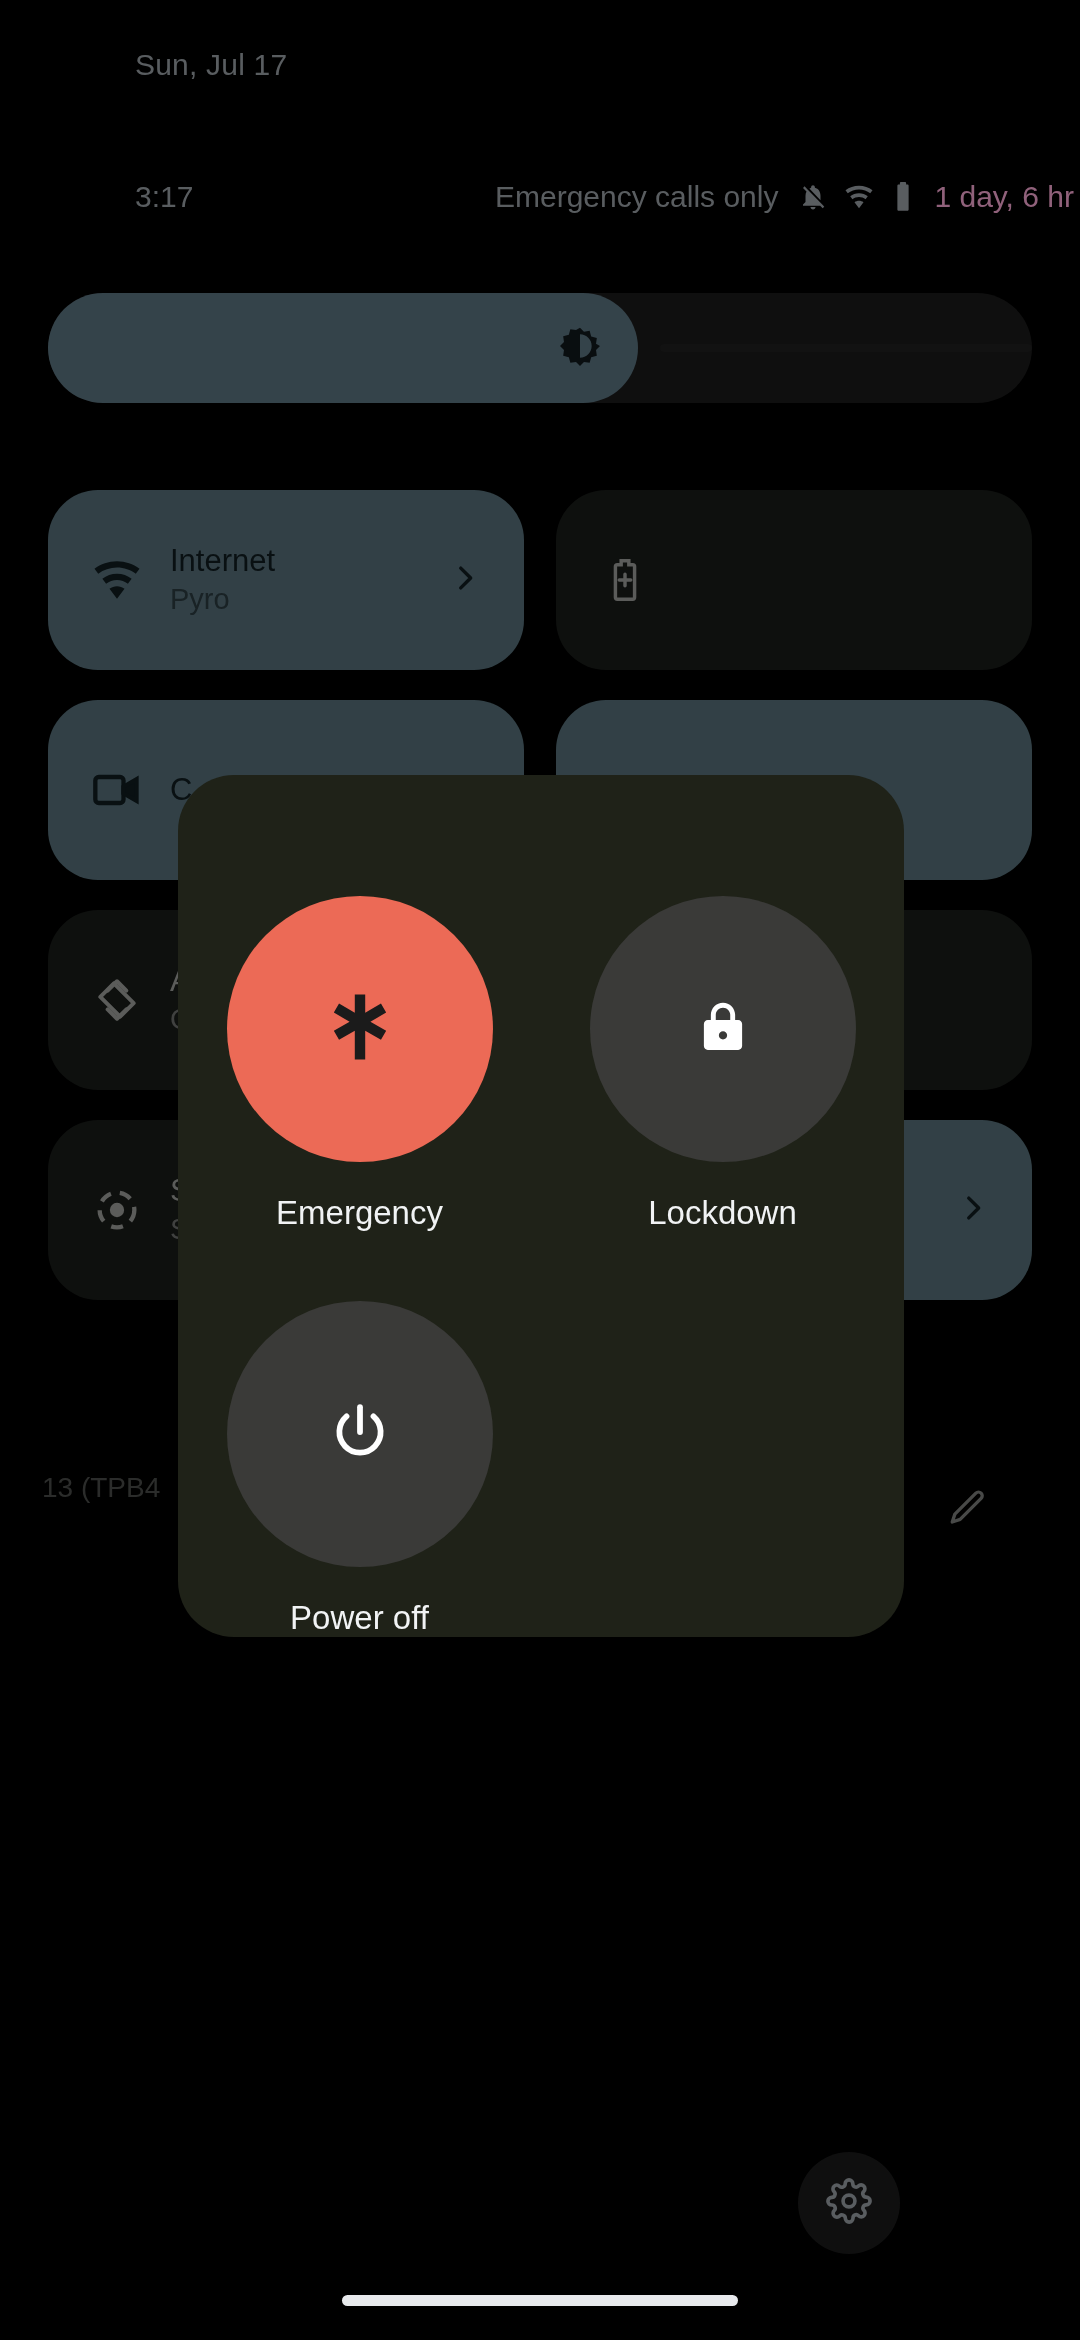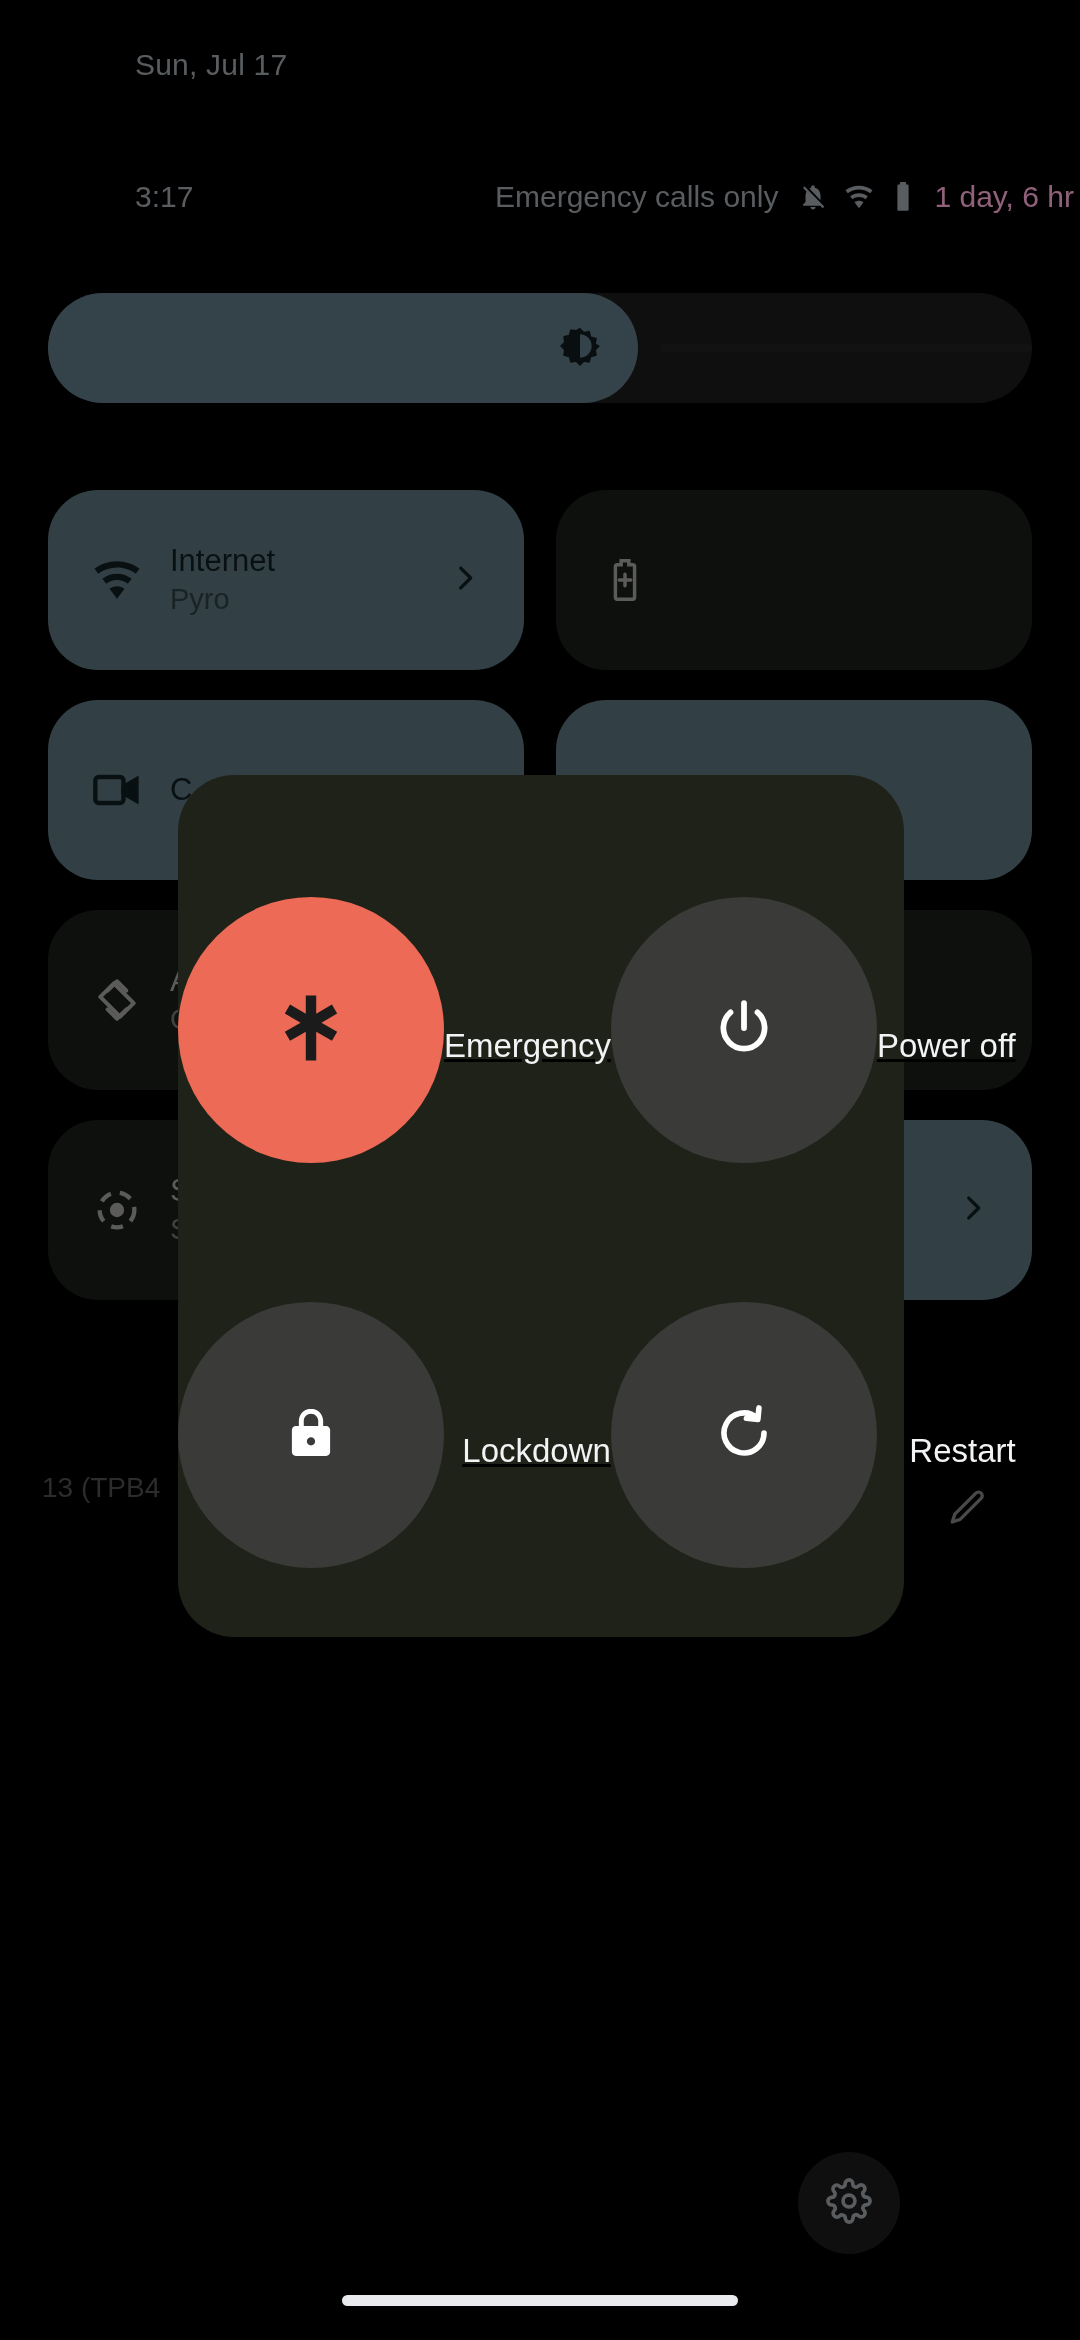--- a/index.html
+++ b/index.html
@@ -109,22 +109,22 @@
     position:absolute; left:178px; top:775px;
     width:726px; height:862px;
     background:#1f2218; border-radius:56px;
     padding:52px 0 0 0;
   }
   .pd-grid {
     display:grid; grid-template-columns:1fr 1fr;
     row-gap:0; column-gap:0; height:100%;
   }
   .pd-item {
-    display:flex; flex-direction:row;
-    align-items:center; justify-content:space-between;text-decoration:underline;
+    display:flex; flex-direction:column;
+    align-items:center; justify-content:flex-end;
   }
   .pd-circle {
     width:266px; height:266px; border-radius:50%;
     display:flex; align-items:center; justify-content:center;
   }
   .pd-circle.emergency { background:#ec6a56; color:#1b1b1b; }
   .pd-circle.neutral   { background:#3a3a38; color:#ffffff; }
   .pd-label {
     margin-top:32px; font-size:33px; color:#f1f3f4;
     white-space:nowrap;
@@ -301,50 +301,39 @@
               <path d="M10.4 2h3.2v5.6l4.85-2.8 1.6 2.77-4.85 2.8 4.85 2.8-1.6 2.77-4.85-2.8V22h-3.2v-8.86l-4.85 2.8-1.6-2.77 4.85-2.8-4.85-2.8 1.6-2.77 4.85 2.8V2z"></path>
             </svg>
           </span>
         </div>
         <div class="pd-label">Emergency</div>
       </div>
 
       <div class="pd-item">
         <div class="pd-circle neutral">
           <span>
+            <svg width="62" height="62" viewBox="0 0 24 24" fill="currentColor">
+              <path d="M12 2.6c-2.6 0-4.7 2.1-4.7 4.7V9.3H6.1c-.8 0-1.5.7-1.5 1.5v8.6c0 .8.7 1.5 1.5 1.5h11.8c.8 0 1.5-.7 1.5-1.5v-8.6c0-.8-.7-1.5-1.5-1.5h-1.2V7.3c0-2.6-2.1-4.7-4.7-4.7zm0 1.9c1.6 0 2.8 1.3 2.8 2.8V9.3H9.2V7.3c0-1.6 1.3-2.8 2.8-2.8zm0 9.1c.9 0 1.6.7 1.6 1.6 0 .9-.7 1.6-1.6 1.6s-1.6-.7-1.6-1.6c0-.9.7-1.6 1.6-1.6z"></path>
+            </svg>
+          </span>
+        </div>
+        <div class="pd-label">Lockdown</div>
+      </div>
+
+      <div class="pd-item">
+        <div class="pd-circle neutral">
+          <span>
             <svg width="66" height="66" viewBox="0 0 24 24" fill="none" stroke="currentColor" stroke-width="2.1" stroke-linecap="round">
               <path d="M12 3v9"></path>
               <path d="M7.1 6.3a7.5 7.5 0 1 0 9.8 0"></path>
             </svg>
           </span>
         </div>
         <div class="pd-label">Power off</div>
       </div>
 
-      <div class="pd-item">
-        <div class="pd-circle neutral">
-          <span>
-            <svg width="62" height="62" viewBox="0 0 24 24" fill="currentColor">
-              <path d="M12 2.6c-2.6 0-4.7 2.1-4.7 4.7V9.3H6.1c-.8 0-1.5.7-1.5 1.5v8.6c0 .8.7 1.5 1.5 1.5h11.8c.8 0 1.5-.7 1.5-1.5v-8.6c0-.8-.7-1.5-1.5-1.5h-1.2V7.3c0-2.6-2.1-4.7-4.7-4.7zm0 1.9c1.6 0 2.8 1.3 2.8 2.8V9.3H9.2V7.3c0-1.6 1.3-2.8 2.8-2.8zm0 9.1c.9 0 1.6.7 1.6 1.6 0 .9-.7 1.6-1.6 1.6s-1.6-.7-1.6-1.6c0-.9.7-1.6 1.6-1.6z"></path>
-            </svg>
-          </span>
-        </div>
-        <div class="pd-label">Lockdown</div>
-      </div>
-
-      <div class="pd-item">
-        <div class="pd-circle neutral">
-          <span>
-            <svg width="64" height="64" viewBox="0 0 24 24" fill="none" stroke="currentColor" stroke-width="2.1" stroke-linecap="round" stroke-linejoin="round">
-              <path d="M19.5 12a7.5 7.5 0 1 1-2.6-5.7"></path>
-              <polyline points="17.6 2.6 17.2 6.9 12.9 6.5"></polyline>
-            </svg>
-          </span>
-        </div>
-        <div class="pd-label">Restart</div>
-      </div>
 
     </div>
   </div>
 
   <div class="home-indicator"></div>
 
 </div>
 
 </body></html>

